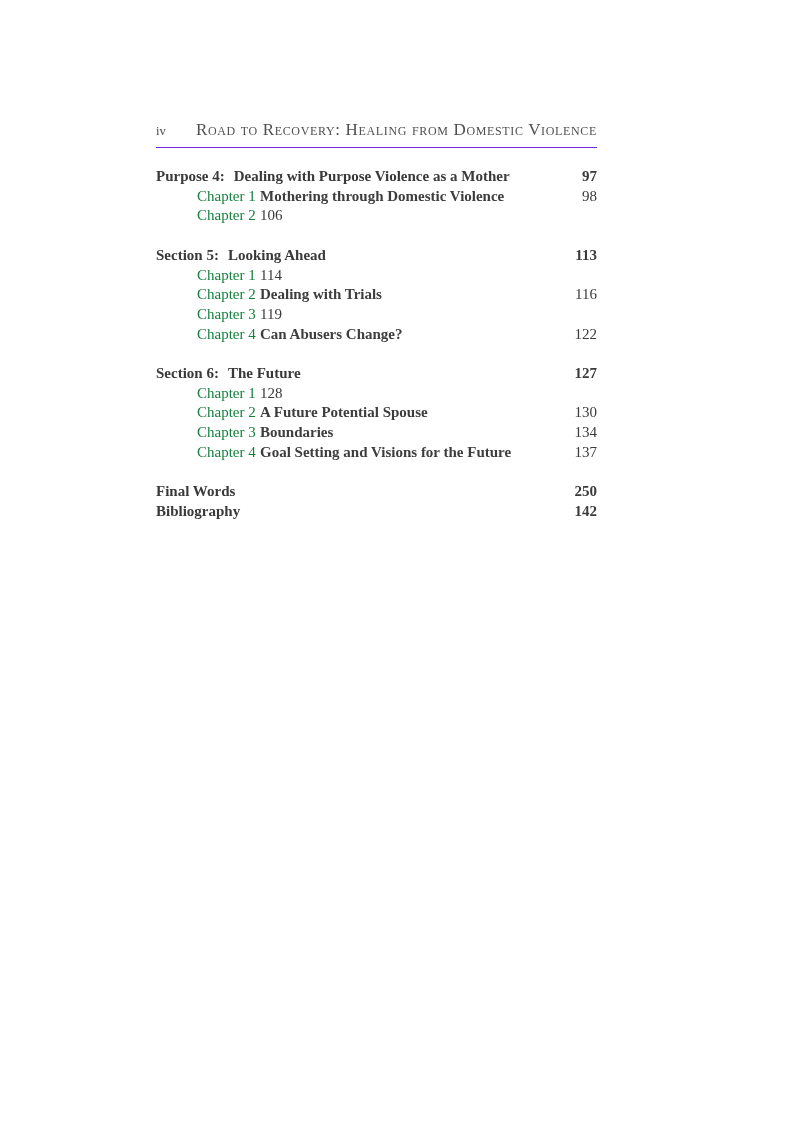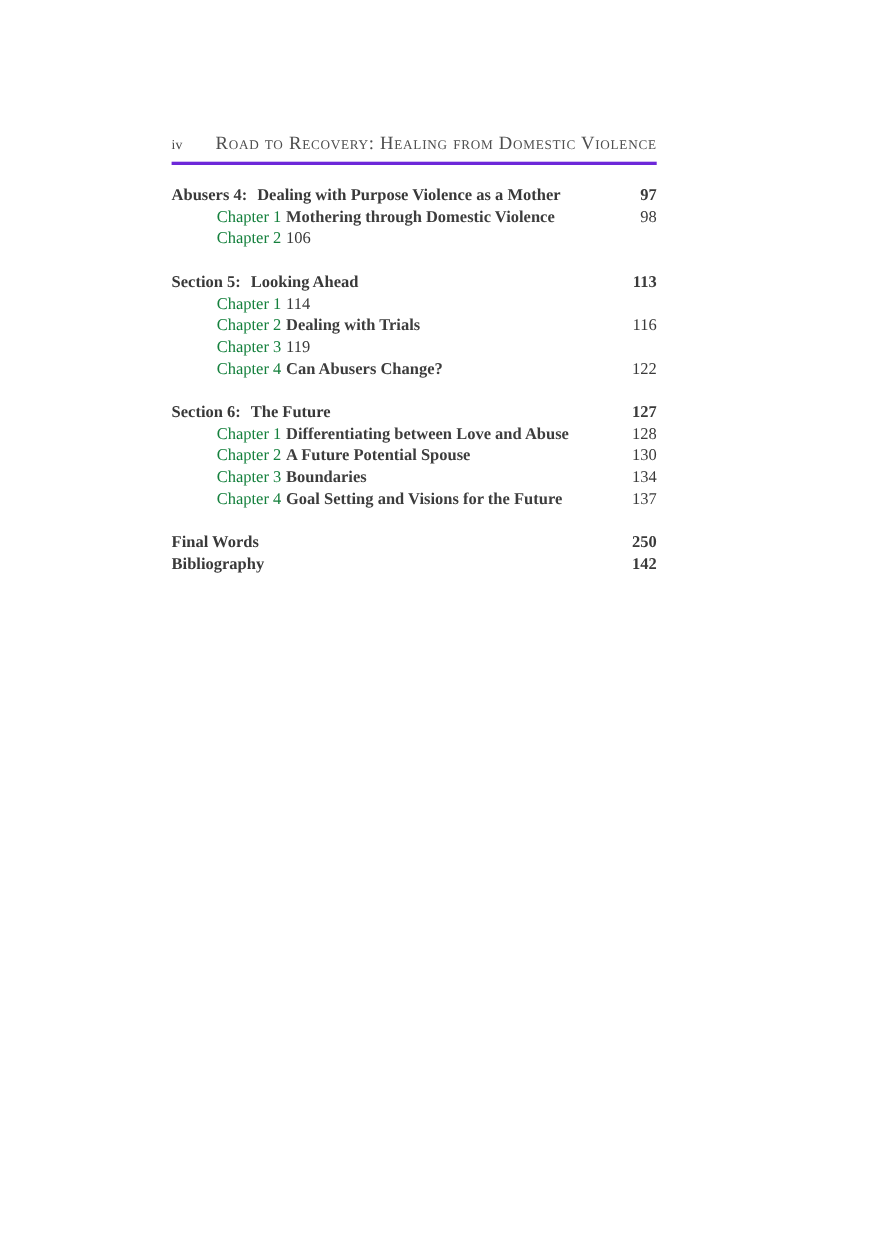--- a/index.html
+++ b/index.html
@@ -16,21 +16,21 @@
     left: 156px;
     top: 0;
     width: 441px;
   }
   .page-header {
     display: flex;
     justify-content: space-between;
     align-items: baseline;
     padding-top: 120px;
     padding-bottom: 7px;
-    border-bottom: 3px solid #6d28d9;
+    border-bottom: 1px solid #6d28d9;
   }
   .folio {
     font-size: 12.5px;
     color: #4a4a4a;
   }
   .running-head {
     font-variant: small-caps;
     font-size: 17px;
     letter-spacing: 0.65px;
     color: #4f4f4f;
@@ -79,21 +79,21 @@
 
 <div class="page">
   <div class="content">
     <header class="page-header">
       <span class="folio">iv</span>
       <span class="running-head">Road to Recovery: Healing from Domestic Violence</span>
     </header>
     <main class="toc">
         <div class="toc-block">
           <div class="row heading">
-            <span class="sec-label">Abusers 4:</span>
+            <span class="sec-label">Purpose 4:</span>
             <span class="sec-title">Dealing with Purpose Violence as a Mother</span>
             <span class="page-num num-bold">97</span>
           </div>
           <div class="row chapter">
             <span class="ch-label">Chapter 1</span>
             <span class="ch-title">Mothering through Domestic Violence</span>
             <span class="page-num">98</span>
           </div>
           <div class="row chapter">
             <span class="ch-label">Chapter 2</span>
@@ -126,21 +126,20 @@
           </div>
         </div>
         <div class="toc-block">
           <div class="row heading">
             <span class="sec-label">Section 6:</span>
             <span class="sec-title">The Future</span>
             <span class="page-num num-bold">127</span>
           </div>
           <div class="row chapter">
             <span class="ch-label">Chapter 1</span>
-            <span class="ch-title">Differentiating between Love and Abuse</span>
             <span class="page-num">128</span>
           </div>
           <div class="row chapter">
             <span class="ch-label">Chapter 2</span>
             <span class="ch-title">A Future Potential Spouse</span>
             <span class="page-num">130</span>
           </div>
           <div class="row chapter">
             <span class="ch-label">Chapter 3</span>
             <span class="ch-title">Boundaries</span>

